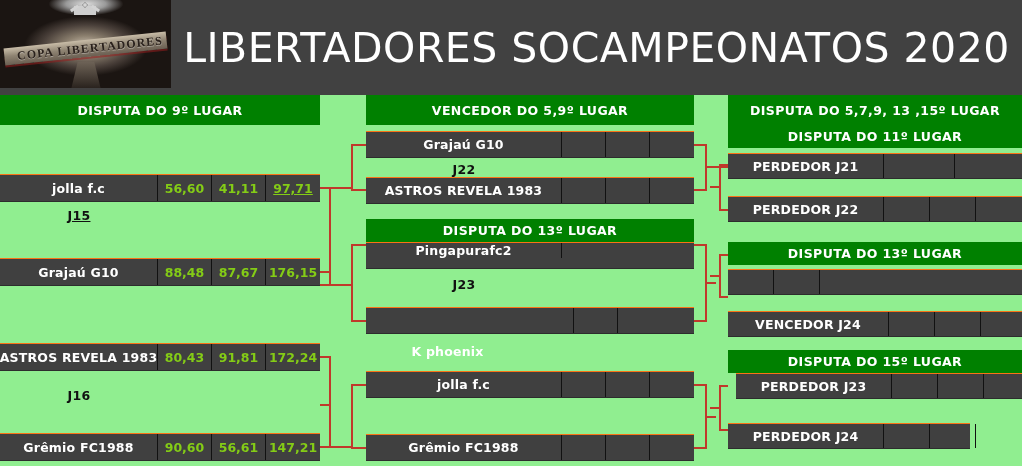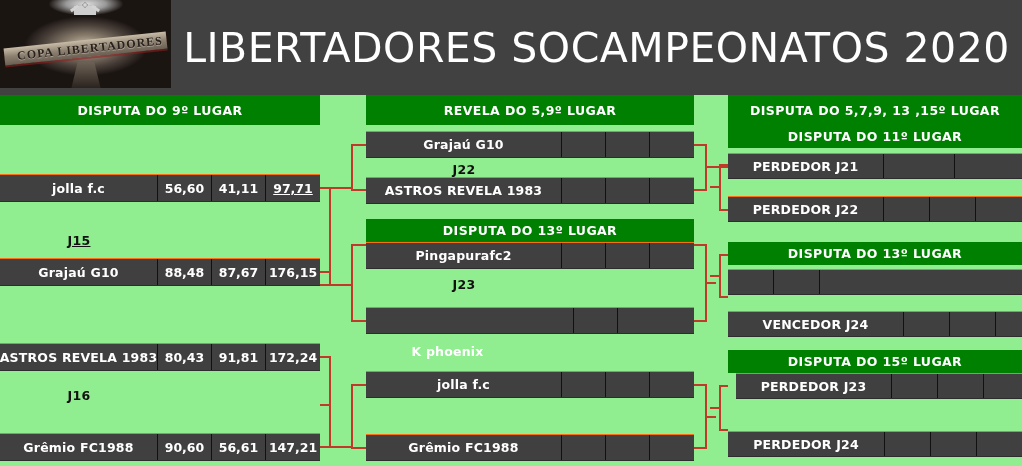--- a/index.html
+++ b/index.html
@@ -87,21 +87,21 @@
     border-top:1px solid #f97316;border-bottom:1px solid #2d2d2d;
   }
   .row .nm{
     flex:0 0 auto;display:flex;align-items:center;justify-content:center;
     color:#ffffff;font-family:"DejaVu Sans",sans-serif;
     font-weight:700;font-size:12.5px;letter-spacing:.2px;white-space:nowrap;
     border-right:1px solid #111;box-sizing:border-box;
   }
   .row .sc{
     flex:0 0 auto;display:flex;align-items:center;justify-content:center;
-    color:#ffffff;font-family:"DejaVu Sans",sans-serif;
+    color:#84cc16;font-family:"DejaVu Sans",sans-serif;
     font-weight:700;font-size:12.5px;white-space:nowrap;
     border-right:1px solid #111;box-sizing:border-box;
   }
   .row .sc:last-child{border-right:none;}
 
   .mlabel{
     position:absolute;display:flex;align-items:center;justify-content:center;
     color:#111;font-family:"DejaVu Sans",sans-serif;
     font-weight:700;font-size:12.5px;letter-spacing:.3px;
   }
@@ -159,21 +159,21 @@
 
   <div class="col col-left">
     <div class="sec-title" style="left:0;top:0;width:320px;height:30px;">DISPUTA DO 9º LUGAR</div>
 
     <div class="row" style="left:0;top:79px;width:320px;height:28px;">
       <span class="nm" style="width:158px;">jolla f.c</span>
       <span class="sc" style="width:54px;">56,60</span>
       <span class="sc" style="width:54px;">41,11</span>
       <span class="sc" style="width:54px;text-decoration:underline;">97,71</span>
     </div>
-    <div class="mlabel" style="left:0;top:135px;width:158px;height:20px;text-decoration:underline;">J15</div>
+    <div class="mlabel" style="left:0;top:110px;width:158px;height:20px;text-decoration:underline;">J15</div>
     <div class="row" style="left:0;top:163px;width:320px;height:28px;">
       <span class="nm" style="width:158px;">Grajaú G10</span>
       <span class="sc" style="width:54px;">88,48</span>
       <span class="sc" style="width:54px;">87,67</span>
       <span class="sc" style="width:54px;">176,15</span>
     </div>
 
     <div class="row" style="left:0;top:248px;width:320px;height:28px;">
       <span class="nm" style="width:158px;">ASTROS REVELA 1983</span>
       <span class="sc" style="width:54px;">80,43</span>
@@ -183,39 +183,39 @@
     <div class="mlabel" style="left:0;top:290px;width:158px;height:20px;">J16</div>
     <div class="row" style="left:0;top:338px;width:320px;height:28px;">
       <span class="nm" style="width:158px;">Grêmio FC1988</span>
       <span class="sc" style="width:54px;">90,60</span>
       <span class="sc" style="width:54px;">56,61</span>
       <span class="sc" style="width:54px;">147,21</span>
     </div>
   </div>
 
   <div class="col col-mid">
-    <div class="sec-title" style="left:0;top:0;width:328px;height:30px;">REVELA DO 5,9º LUGAR</div>
+    <div class="sec-title" style="left:0;top:0;width:328px;height:30px;">VENCEDOR DO 5,9º LUGAR</div>
 
     <div class="row" style="left:0;top:36px;width:328px;height:27px;">
       <span class="nm" style="width:196px;">Grajaú G10</span>
       <span class="sc" style="width:44px;"></span>
       <span class="sc" style="width:44px;"></span>
       <span class="sc" style="width:44px;"></span>
     </div>
     <div class="mlabel" style="left:0;top:63px;width:196px;height:22px;">J22</div>
     <div class="row" style="left:0;top:82px;width:328px;height:27px;">
       <span class="nm" style="width:196px;">ASTROS REVELA 1983</span>
       <span class="sc" style="width:44px;"></span>
       <span class="sc" style="width:44px;"></span>
       <span class="sc" style="width:44px;"></span>
     </div>
 
     <div class="sec-title" style="left:0;top:124px;width:328px;height:23px;">DISPUTA DO 13º LUGAR</div>
 
-    <div class="row" style="left:0;top:147px;width:328px;height:27px;">
+    <div class="row" style="left:0;top:147px;width:328px;height:27px;flex-direction:column;">
       <span class="nm" style="width:196px;">Pingapurafc2</span>
       <span class="sc" style="width:44px;"></span>
       <span class="sc" style="width:44px;"></span>
       <span class="sc" style="width:44px;"></span>
     </div>
     <div class="mlabel" style="left:0;top:178px;width:196px;height:22px;">J23</div>
     <div class="row" style="left:0;top:212px;width:328px;height:27px;">
       <span class="nm" style="width:164px;margin-top:43px;">K phoenix</span>
       <span class="sc" style="width:44px;"></span>
       <span class="sc" style="width:44px;"></span>
@@ -253,34 +253,34 @@
       <span class="sc" style="width:46px;"></span>
     </div>
 
     <div class="sec-title" style="left:0;top:147px;width:294px;height:23px;">DISPUTA DO 13º LUGAR</div>
     <div class="row" style="left:0;top:174px;width:294px;height:26px;">
       <span class="sc" style="width:46px;"></span>
       <span class="sc" style="width:46px;"></span>
       <span class="sc" style="width:46px;"></span>
     </div>
     <div class="row" style="left:0;top:216px;width:294px;height:26px;">
-      <span class="nm" style="width:176px;">VENCEDOR J24</span>
+      <span class="nm" style="width:161px;">VENCEDOR J24</span>
       <span class="sc" style="width:46px;"></span>
       <span class="sc" style="width:46px;"></span>
       <span class="sc" style="width:46px;"></span>
     </div>
 
     <div class="sec-title" style="left:0;top:255px;width:294px;height:23px;">DISPUTA DO 15º LUGAR</div>
     <div class="row" style="left:8px;top:278px;width:294px;height:26px;">
       <span class="nm" style="width:156px;">PERDEDOR J23</span>
       <span class="sc" style="width:46px;"></span>
       <span class="sc" style="width:46px;"></span>
       <span class="sc" style="width:46px;"></span>
     </div>
-    <div class="row" style="left:0;top:336px;width:295px;height:26px;justify-content:center;">
+    <div class="row" style="left:0;top:328px;width:242px;height:26px;">
       <span class="nm" style="width:156px;">PERDEDOR J24</span>
       <span class="sc" style="width:46px;"></span>
       <span class="sc" style="width:46px;"></span>
       <span class="sc" style="width:46px;"></span>
     </div>
   </div>
 
 </div>
 
 </body></html>

